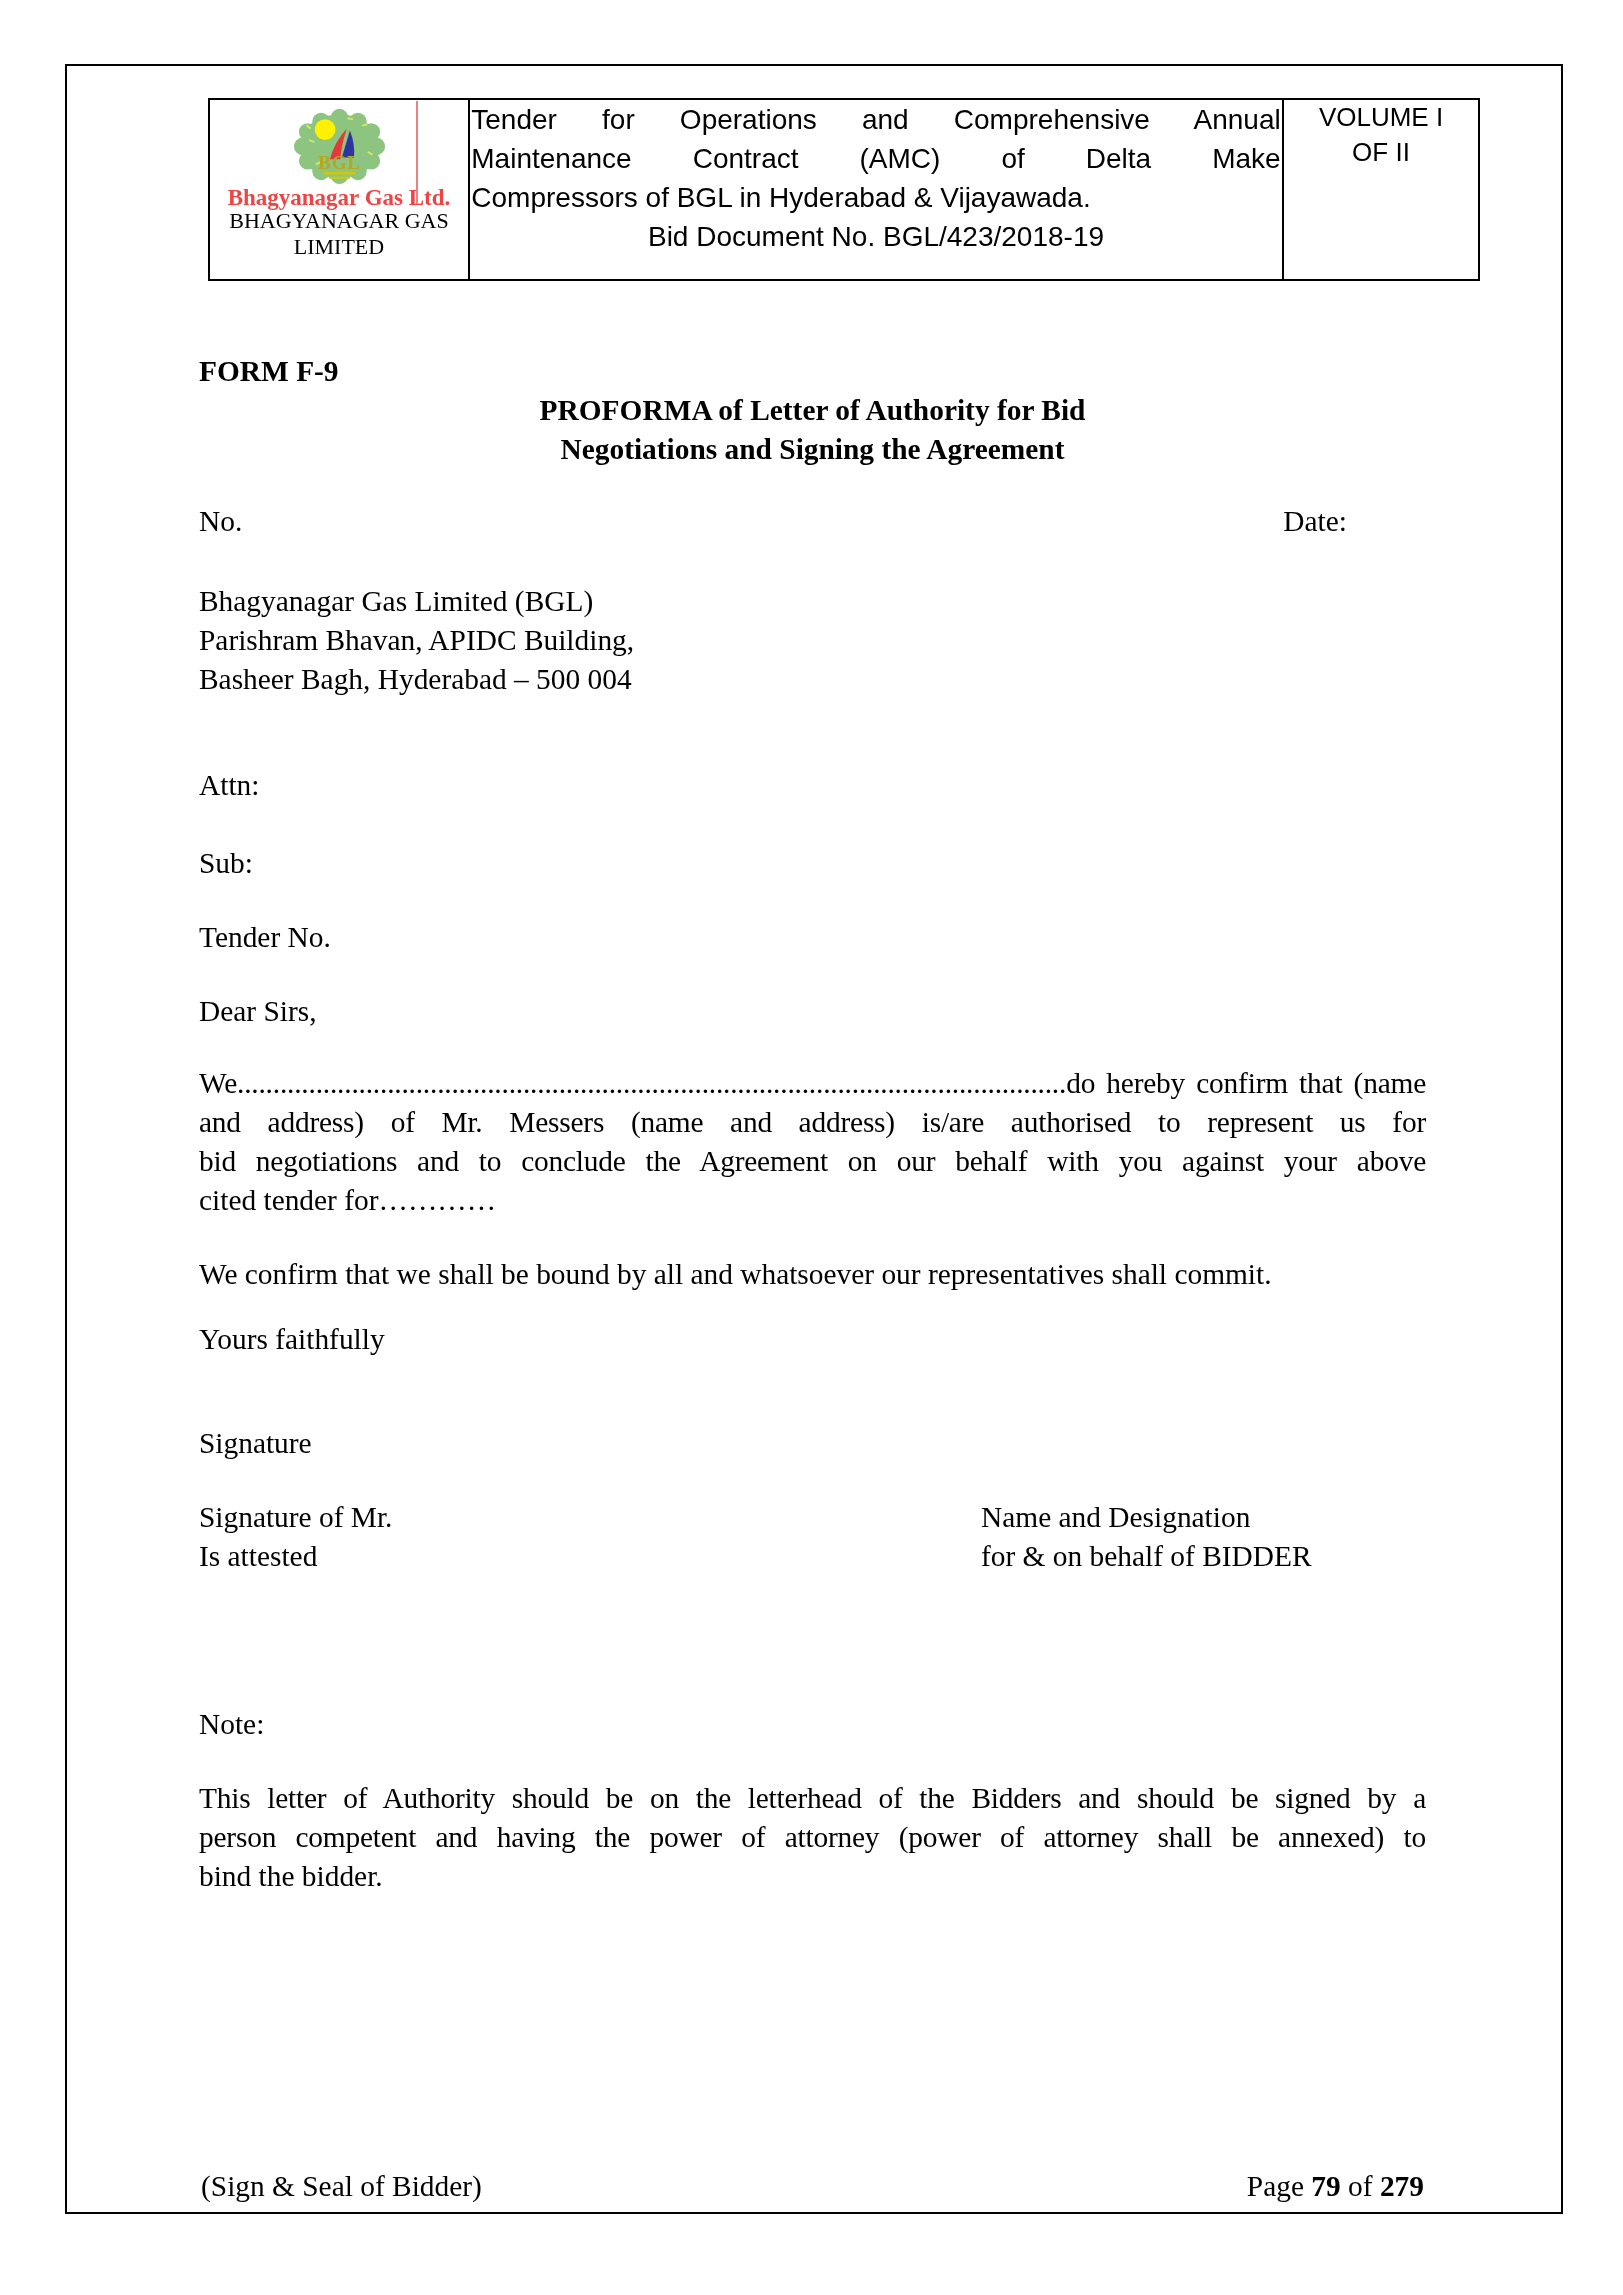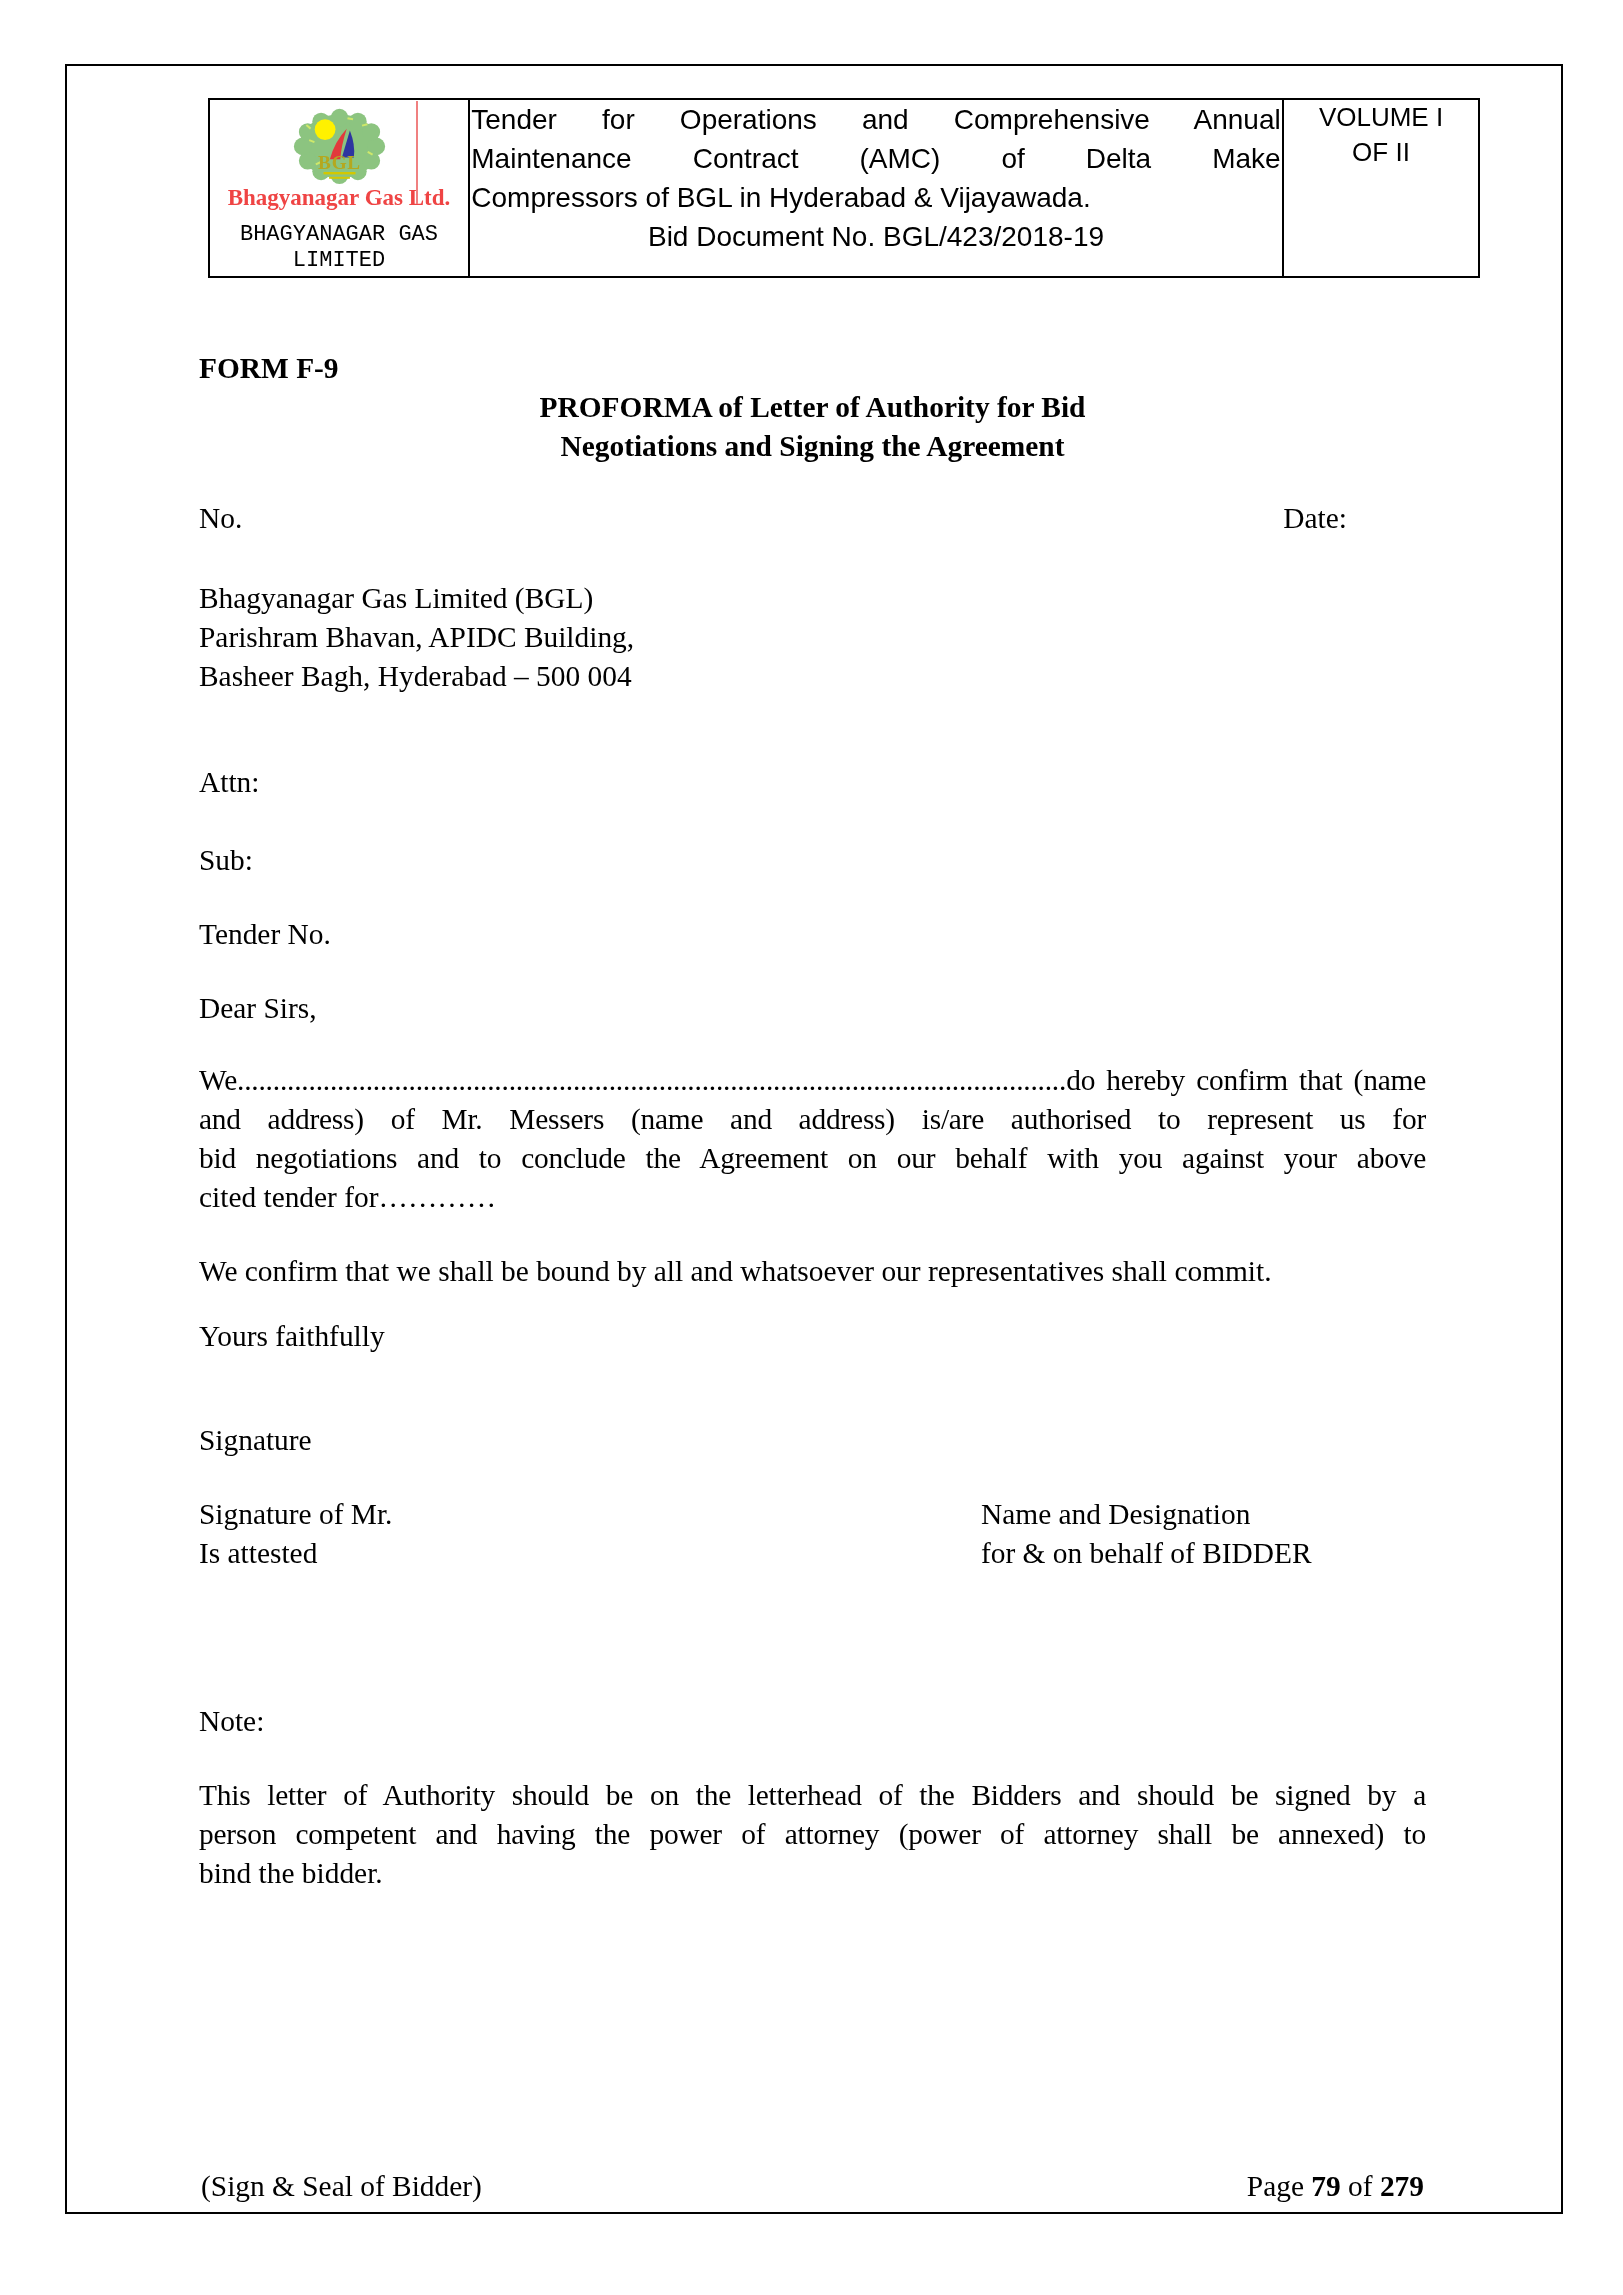--- a/index.html
+++ b/index.html
@@ -13,21 +13,21 @@
     border-collapse:collapse;margin-left:141px;margin-top:32px;
     table-layout:fixed;width:1264px;
   }
   table.header-table td{border:2px solid #000;vertical-align:top;padding:0;}
   td.cell-logo{width:258px;text-align:center;position:relative;}
   td.cell-title{width:812px;border-radius:14px;}
   td.cell-volume{width:194px;text-align:center;vertical-align:middle;}
   .logo-wrap{padding-top:7.9px;line-height:0;}
   .logo-sub{font-size:23px;line-height:19.6px;color:#ef4444;font-weight:bold;font-family:"Liberation Serif",serif;}
   .red-line{position:absolute;left:206px;top:1.3px;width:2px;height:103px;background:#F08080;}
-  .company{font-family:Liberation Mono, monospace;font-size:22px;line-height:25.5px;margin-top:15px;padding-bottom:3px;}
+  .company{font-family:Liberation Serif, serif;font-size:22px;line-height:25.5px;margin-top:1px;padding-bottom:20px;}
   .cell-title{font-family:"Liberation Sans",sans-serif;font-size:28px;line-height:39px;padding:2.6px 17px 3.9px 17px;}
   .t-just{text-align:justify;text-align-last:justify;white-space:nowrap;overflow:hidden;}
   .t-left{text-align:left;}
   .t-center{text-align:center;}
   .cell-title > div{padding:0 1.3px;}
   .cell-volume{font-family:"Liberation Sans",sans-serif;font-size:26px;line-height:35px;}
   
   .content{padding:0 135px 0 132px;font-size:29.4px;line-height:39px;}
   .bold{font-weight:bold;}
   .right{text-align:left;}

